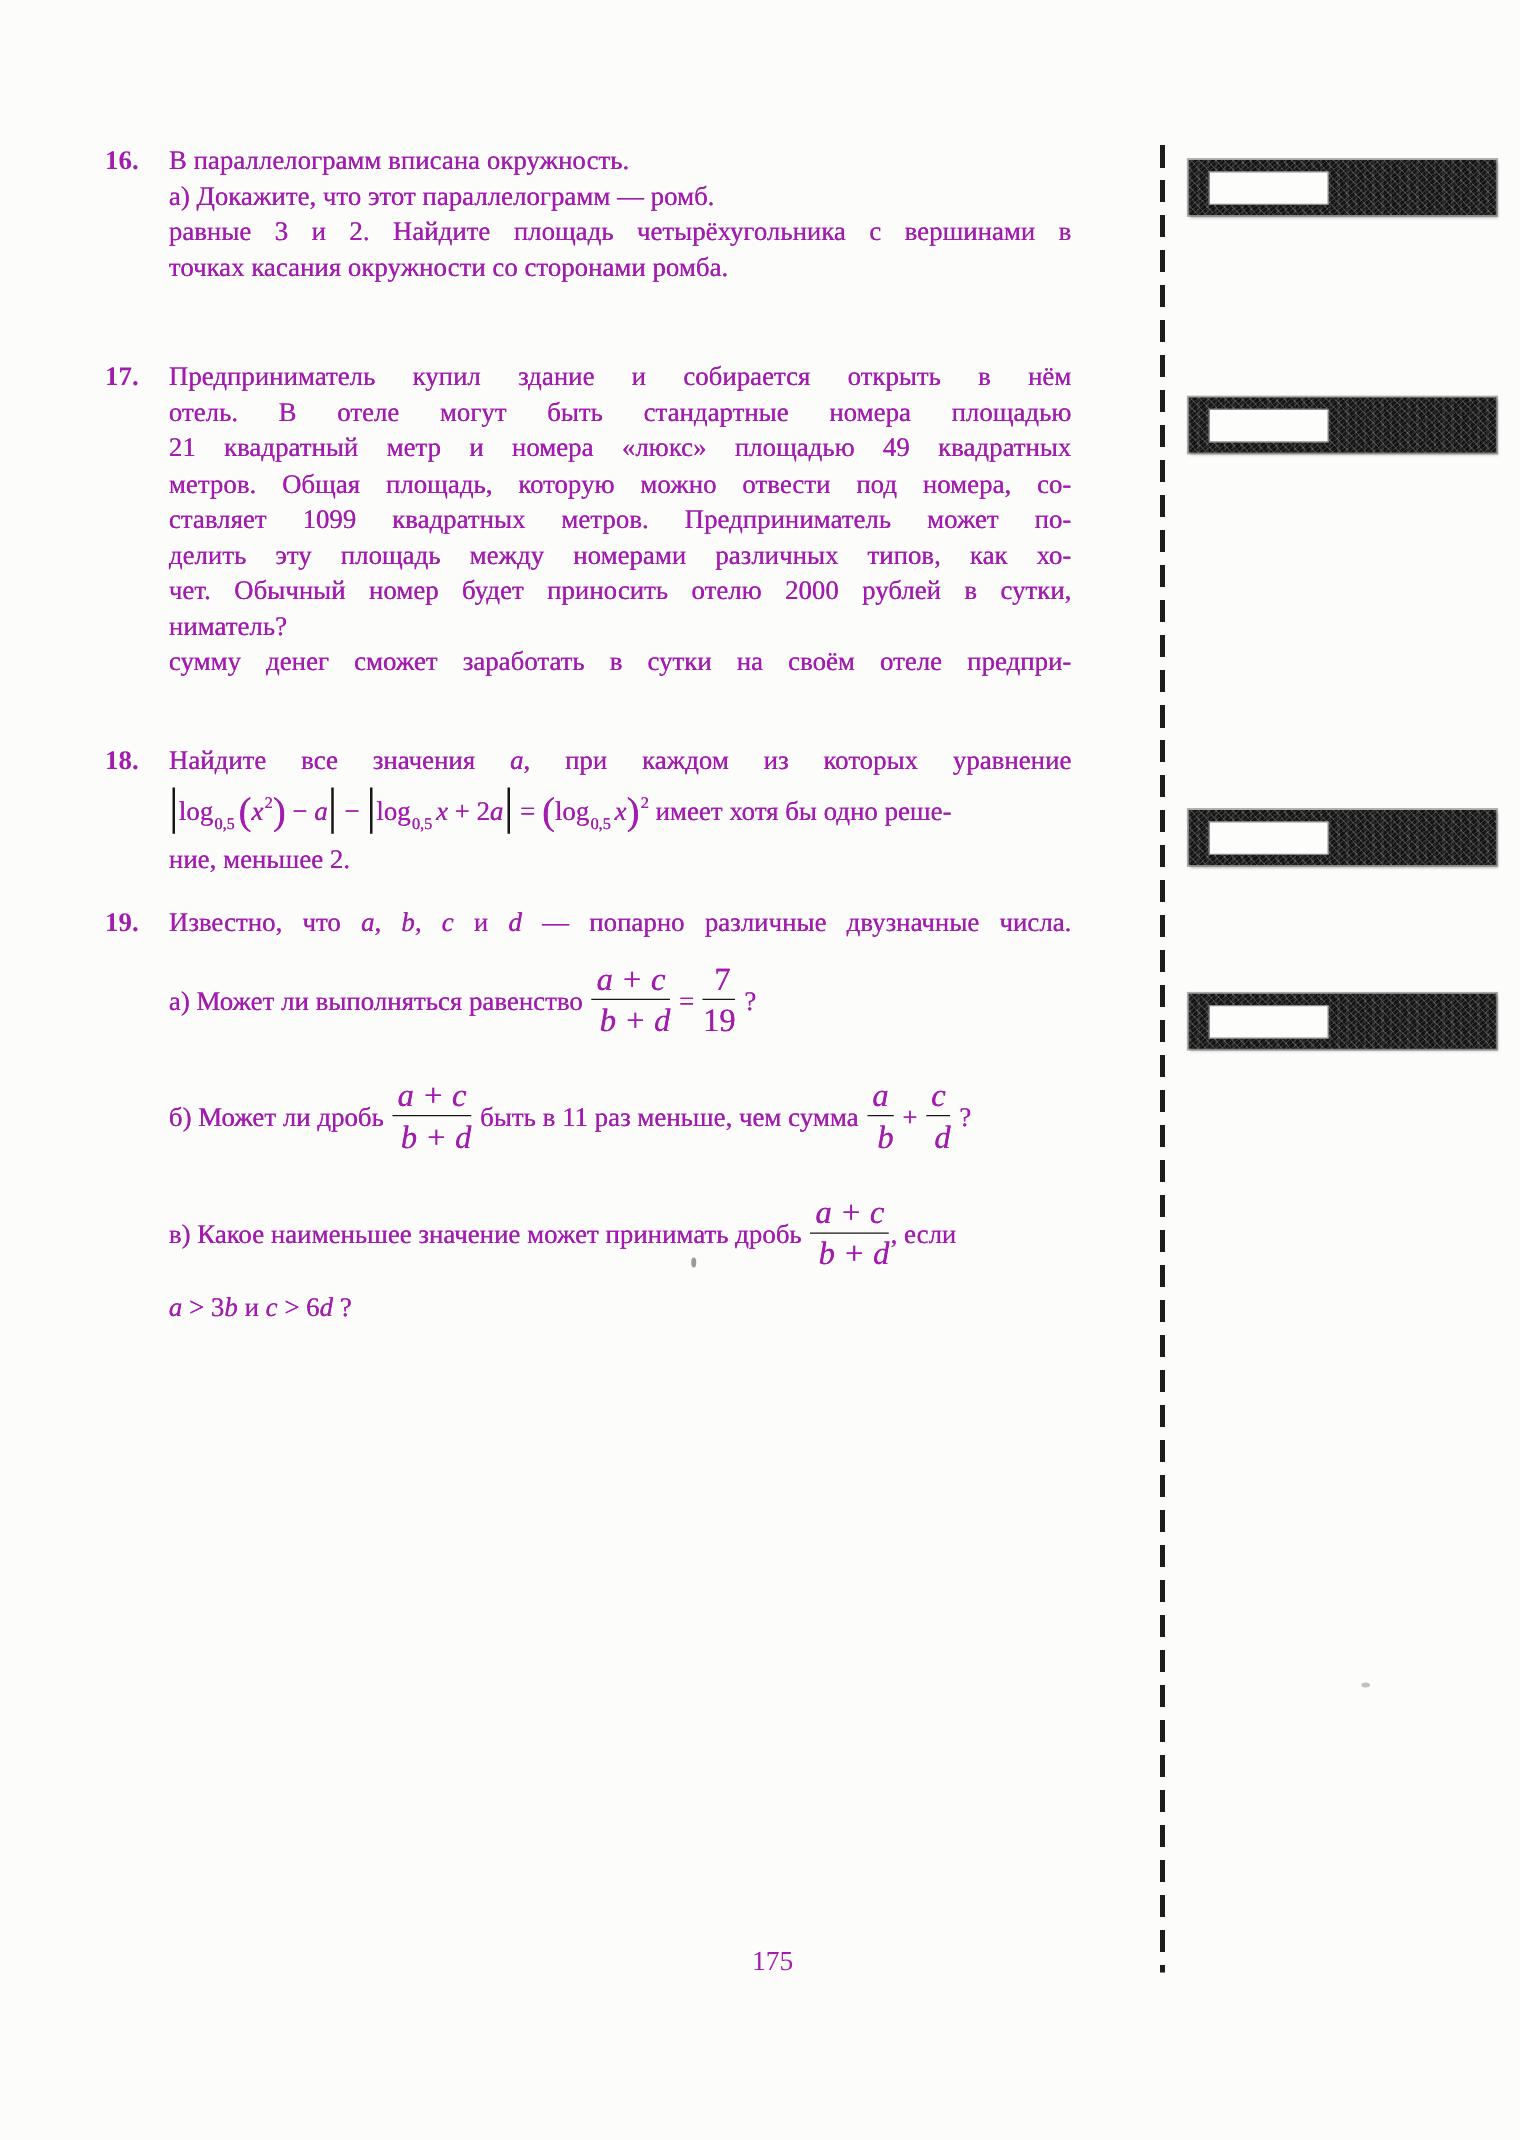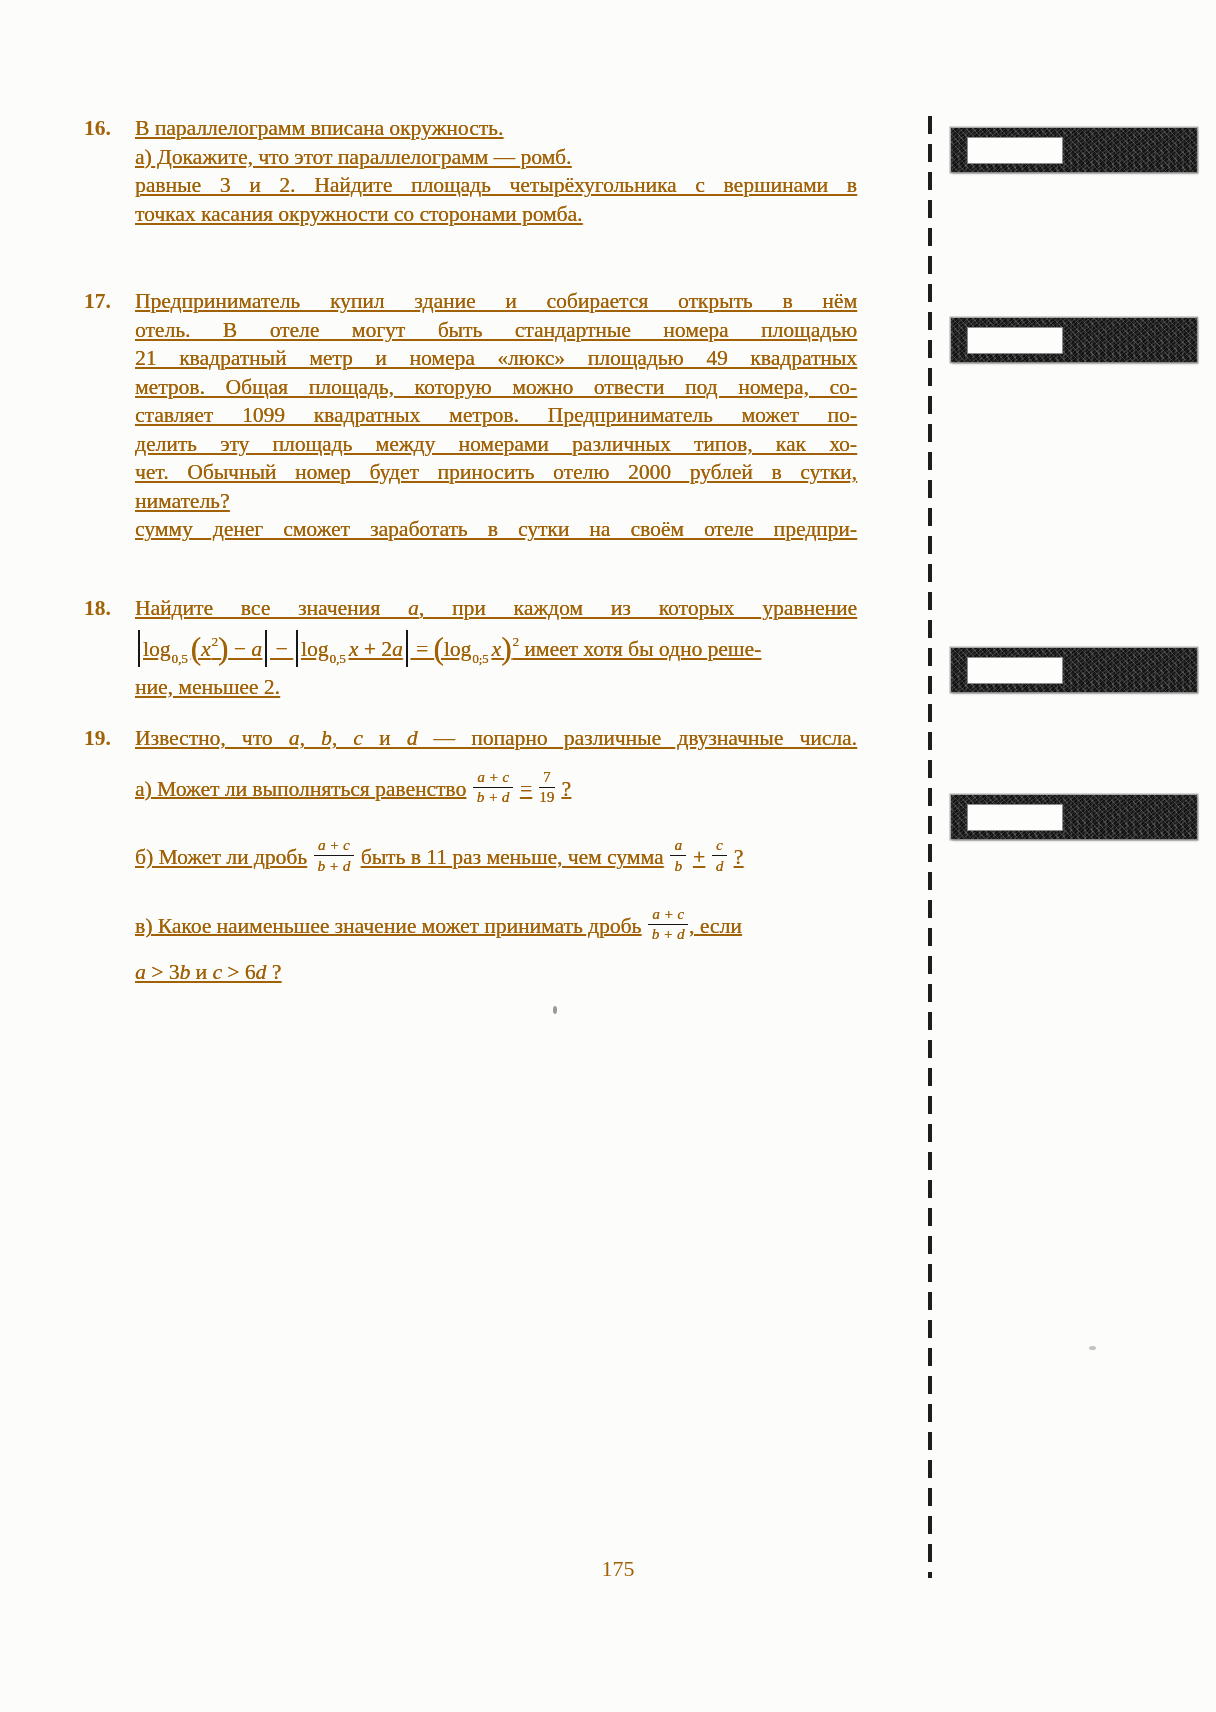--- a/index.html
+++ b/index.html
@@ -1,48 +1,48 @@
 <!DOCTYPE html>
 <html lang="ru"><head>
 <meta charset="utf-8">
 <style>
   html,body{margin:0;padding:0;background:#d9d9d9;}
   .page{
     position:relative;
     width:1216px;height:1712px;
     background:#fcfcfa;
     font-family:"Liberation Serif","DejaVu Serif",serif;
-    color:#a16207;
+    color:#a21caf;
     overflow:hidden;
     margin:0 auto;
   }
   .problem{position:absolute;left:0;width:100%;}
   .pnum{
     position:absolute;left:84px;top:0;
     font-weight:700;font-size:21.5px;line-height:28.5px;
   }
   .pbody{
     margin-left:135px;width:722px;
     font-size:21.5px;line-height:28.5px;
     text-shadow:0.25px 0 0 currentColor;
   }
-  .ln{margin:0;text-decoration:underline;}
+  .ln{margin:0;}
   .jl{text-align:justify;text-align-last:justify;}
   .v{font-style:italic;}
   sub{font-size:13px;line-height:0;vertical-align:-7px;margin:0 3px 0 1px;text-align:right;}
   sup{font-size:13px;line-height:0;vertical-align:10px;margin-left:1px;}
   .vbar{
     display:inline-block;width:2px;height:37px;background:#161616;
     vertical-align:middle;position:relative;top:-2px;margin:0 3px;
   }
   .paren{font-size:31px;line-height:0;vertical-align:-3px;}
   .fline{margin-top:3px;line-height:47px;white-space:nowrap;}
   .frac{
-    display:inline-block;vertical-align:middle;text-align:center;
-    font-size:15px;line-height:1.12;margin:12px 7px;position:relative;top:-3px;
+    display:inline-block;vertical-align:middle;text-align:right;
+    font-size:26px;line-height:1.12;margin:12px 7px;position:relative;top:-3px;
     text-shadow:0.25px 0 0 currentColor;
   }
   .frac .num{display:block;border-bottom:1.6px solid #161616;padding:0 4px 1.5px;}
   .frac .den{display:block;padding-top:1.5px;}
   .frac.it{font-style:italic;}
   .frac.mr0{margin-right:1px;}
   .mathline{margin-top:7px;line-height:46px;white-space:nowrap;}
   .dashline{
     position:absolute;left:928px;top:116px;width:4px;height:1462px;
     background:repeating-linear-gradient(to bottom,#1d1d1d 0 18px,transparent 18px 28px);

